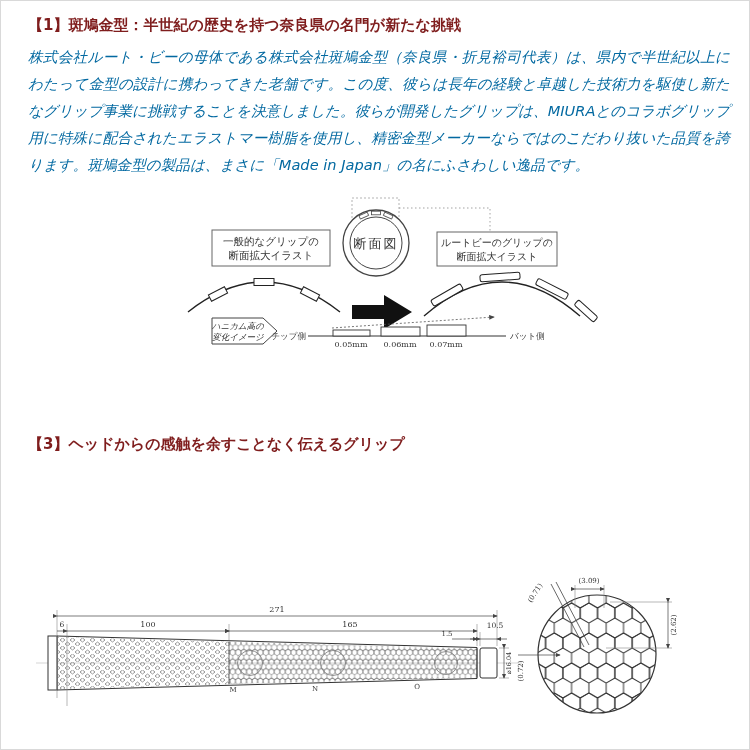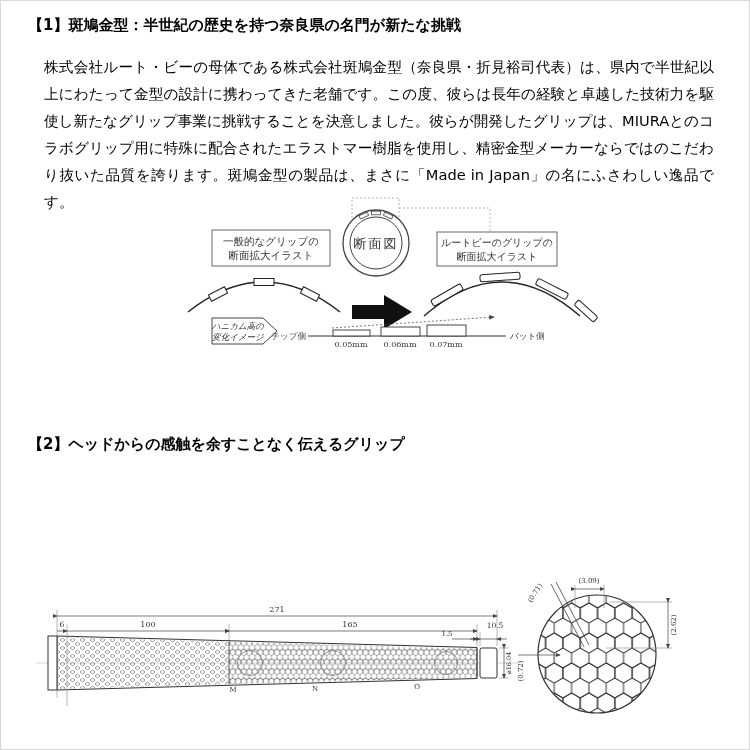--- a/index.html
+++ b/index.html
@@ -2,22 +2,22 @@
 <html><head>
 <meta charset="utf-8">
 <style>
   html,body{margin:0;padding:0;background:#fff;}
   .page{
     position:relative;width:750px;height:750px;background:#ffffff;
     box-shadow:inset 0 0 0 1px #d9d9d9;overflow:hidden;
     font-family:"DejaVu Sans","Liberation Sans",sans-serif;color:#333;
   }
   .txtblock{position:absolute;left:28px;width:702px;}
-  .txtblock h1{font-size:15px;font-weight:bold;color:#000000;margin:0 0 6px 0;line-height:1.6;}
-  .txtblock p{font-size:14.6px;line-height:27px;margin:16px;color:#000000;text-align:justify;}
+  .txtblock h1{font-size:15px;font-weight:bold;color:#7f1d1d;margin:0 0 6px 0;line-height:1.6;}
+  .txtblock p{font-size:14.6px;line-height:27px;margin:0;color:#0369a1;text-align:justify;font-style:italic;}
   svg{position:absolute;left:0;}
   svg text{font-family:"DejaVu Serif","Liberation Serif",serif;fill:#333;}
 </style>
 </head>
 <body>
 
 <div class="page">
 
   <div class="txtblock" style="top:13px;">
     <h1>【1】斑鳩金型：半世紀の歴史を持つ奈良県の名門が新たな挑戦</h1>
@@ -94,21 +94,21 @@
       </g>
       <text x="351" y="157" text-anchor="middle" font-size="8">0.05mm</text>
       <text x="400" y="157" text-anchor="middle" font-size="8">0.06mm</text>
       <text x="446" y="157" text-anchor="middle" font-size="8">0.07mm</text>
       <text x="510" y="149" font-size="8.5">バット側</text>
       <line x1="332" y1="138" x2="494" y2="127" stroke="#555" stroke-width="0.8" stroke-dasharray="2,2" marker-end="url(#arr1)"></line>
     </g>
   </svg>
 
   <div class="txtblock" style="top:432px;">
-    <h1>【2】ヘッドからの感触を余すことなく伝えるグリップ</h1>
+    <h1>【3】ヘッドからの感触を余すことなく伝えるグリップ</h1>
   </div>
 
   <svg style="top:558px;" width="750" height="192" viewBox="0 0 750 192">
     <defs>
       <marker id="arr2" markerWidth="7" markerHeight="6" refX="6" refY="3" orient="auto">
         <path d="M0,0 L7,3 L0,6 Z" fill="#444"></path>
       </marker>
       <pattern id="diamondPat" width="10" height="8" patternUnits="userSpaceOnUse">
         <g fill="none" stroke="#555" stroke-width="0.6">
           <path d="M2.5 0 L5 2 L2.5 4 L0 2 Z"></path>

